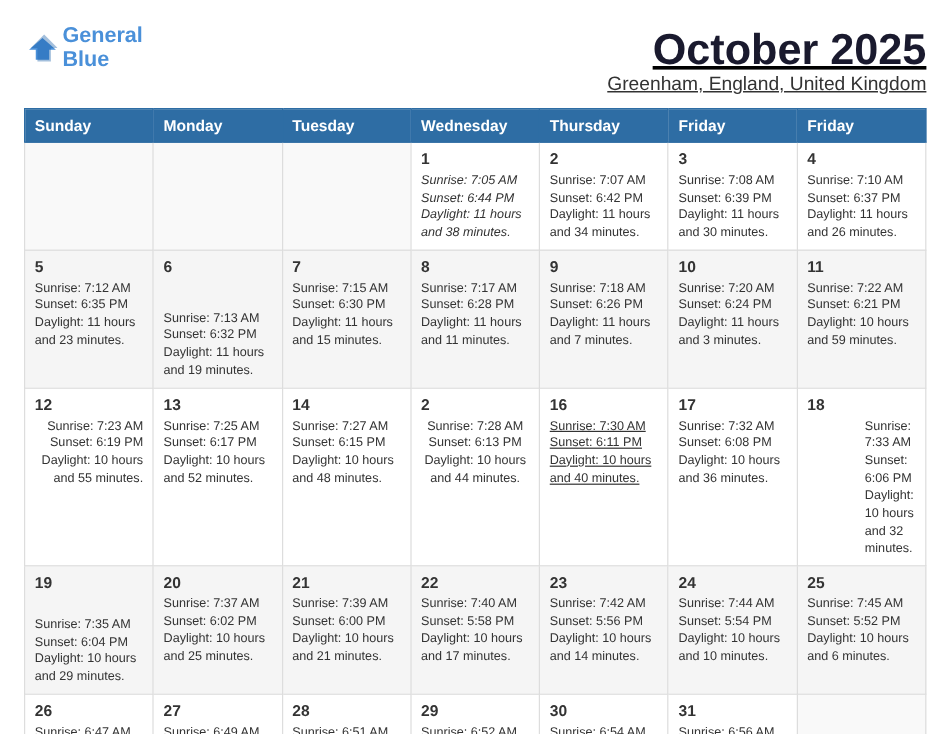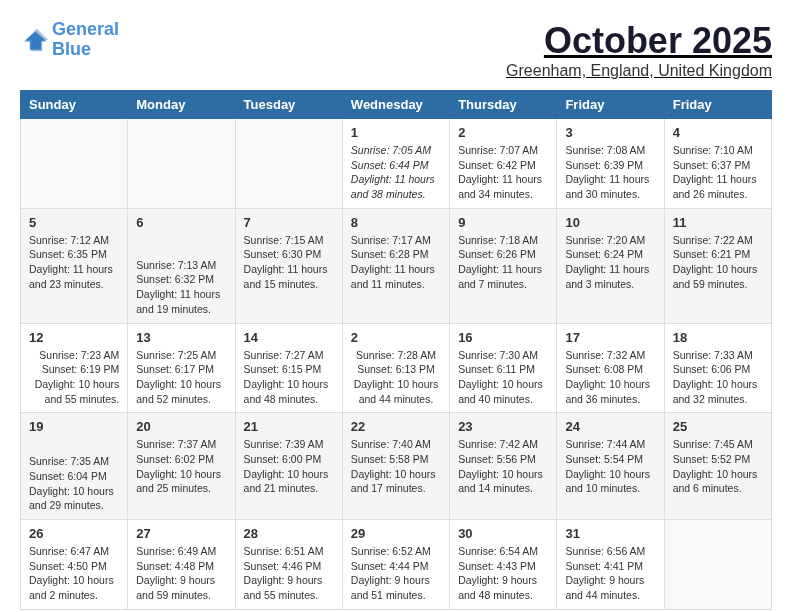--- a/index.html
+++ b/index.html
@@ -222,33 +222,33 @@
 Daylight: 10 hours and 48 minutes.</div>
         </td>
         <td>
           <span class="day-num">2</span>
           <div class="day-info" style="white-space: pre-line; text-align: center;">Sunrise: 7:28 AM
 Sunset: 6:13 PM
 Daylight: 10 hours and 44 minutes.</div>
         </td>
         <td>
           <span class="day-num">16</span>
-          <div class="day-info" style="white-space: pre-line;">Sunrise: 7:30 AM
+          <div class="day-info" style="white-space: pre-line; text-decoration: underline;">Sunrise: 7:30 AM
 Sunset: 6:11 PM
 Daylight: 10 hours and 40 minutes.</div>
         </td>
         <td>
           <span class="day-num">17</span>
           <div class="day-info" style="white-space: pre-line;">Sunrise: 7:32 AM
 Sunset: 6:08 PM
 Daylight: 10 hours and 36 minutes.</div>
         </td>
         <td>
           <span class="day-num">18</span>
-          <div class="day-info" style="white-space: pre-line;">Sunrise: 7:33 AM
+          <div class="day-info" style="white-space: pre-line; margin-left: 48px;">Sunrise: 7:33 AM
 Sunset: 6:06 PM
 Daylight: 10 hours and 32 minutes.</div>
         </td>
       </tr>
       <tr>
         <td>
           <span class="day-num">19</span>
           <div class="day-info" style="white-space: pre-line; margin-top: 20px;">Sunrise: 7:35 AM
 Sunset: 6:04 PM
 Daylight: 10 hours and 29 minutes.</div>

